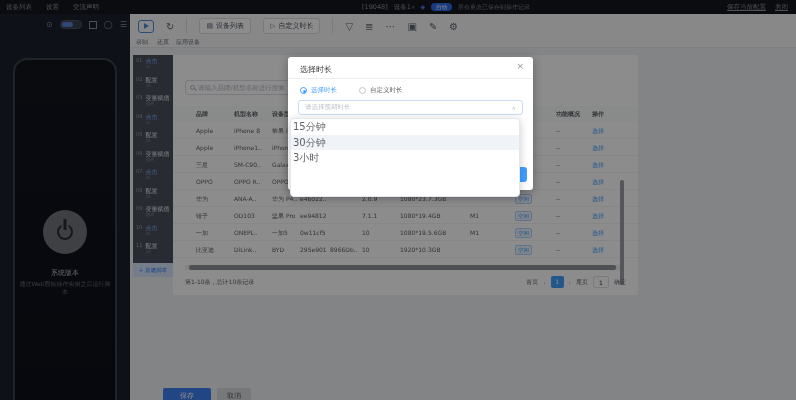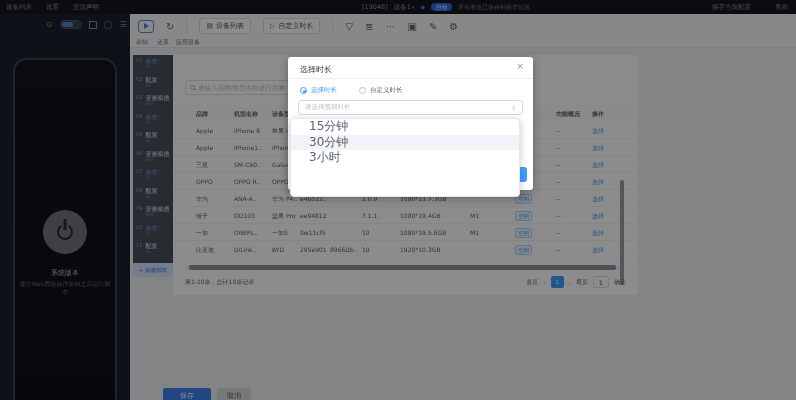--- a/index.html
+++ b/index.html
@@ -10,21 +10,21 @@
   
   .titlebar { position:absolute; left:0; top:0; width:796px; height:14px; background:#14171e;
     display:flex; align-items:center; font-size:6.5px; color:#8a909a; }
   .tb-left { position:absolute; left:6px; display:flex; gap:14px; }
   .tb-left span { cursor:default; }
   .tb-center { position:absolute; left:362px; display:flex; align-items:flex-start; gap:6px; }
   .tb-center .caret { font-size:5px; margin-left:1px; color:#6d7480; }
   .diamond { color:#4a6fd8; font-size:6px; }
   .pill { background:#2e6bea; color:#fff; font-size:5.5px; border-radius:6px; padding:0 5px; line-height:8px; height:8px; }
   .autosave { color:#767d88; font-size:6px; }
-  .tb-right { position:absolute; right:8px; display:flex; gap:24px; }
+  .tb-right { position:absolute; right:8px; display:flex; gap:9px;text-decoration:underline; }
 
   
   .left-panel { position:absolute; left:0; top:14px; width:130px; height:386px; background:#1b202b; }
   .panel-controls { position:absolute; left:46px; top:6px; display:flex; align-items:center; gap:7px; color:#8a8f98; font-size:8px; }
   .toggle { width:22px; height:9px; border-radius:5px; background:#39414f; position:relative; border:1px solid #4a5363; }
   .toggle::after { content:""; position:absolute; left:1px; top:1px; width:11px; height:5px; border-radius:3px; background:#5b82d8; }
   .sq-icon { width:8px; height:8px; border:1px solid #8a8f98; display:inline-block; }
   .phone { position:absolute; left:13px; top:44px; width:104px; height:360px; border:2px solid #39404d;
     border-radius:14px; background:linear-gradient(180deg,#11141d,#0d1018); overflow:hidden; }
   .pwr-wrap { position:absolute; left:50%; top:150px; transform:translateX(-50%); width:44px; height:44px;
@@ -111,21 +111,21 @@
   .radio .rl { font-size:6.5px; color:#606266; }
   .radio.sel .rl { color:#409eff; }
   .m-select { position:absolute; left:10px; right:10px; top:43px; height:15px; border:1px solid #c9ddf5; border-radius:3px;
     display:flex; align-items:center; padding:0 6px; color:#c0c4cc; font-size:6.5px; cursor:pointer; }
   .m-select .ph { flex:1; }
   .m-select .up { font-size:6px; color:#c0c4cc; }
   .m-ok { position:absolute; right:6px; bottom:8px; width:38px; height:15px; background:#409eff; color:#fff;
     font-size:6.5px; text-align:center; line-height:15px; border-radius:3px; cursor:pointer; }
   .dropdown { position:absolute; left:290px; top:118px; width:230px; height:79px; background:#fff; border:1px solid #e4e7ed;
     border-radius:4px; box-shadow:0 2px 8px rgba(0,0,0,0.22); z-index:70; overflow:hidden; }
-  .opt { height:15.6px; line-height:15.6px; padding-left:18px; font-size:12px; color:#606266; cursor:pointer; }
+  .opt { height:15.6px; line-height:15.6px; padding-left:2px; font-size:10px; color:#606266; cursor:pointer; }
   .opt.hl { background:#f0f3f8; }
 </style>
 </head>
 <body>
 
 <div id="app">
 
   <div class="titlebar">
     <div class="tb-left">
       <span>设备列表</span>

